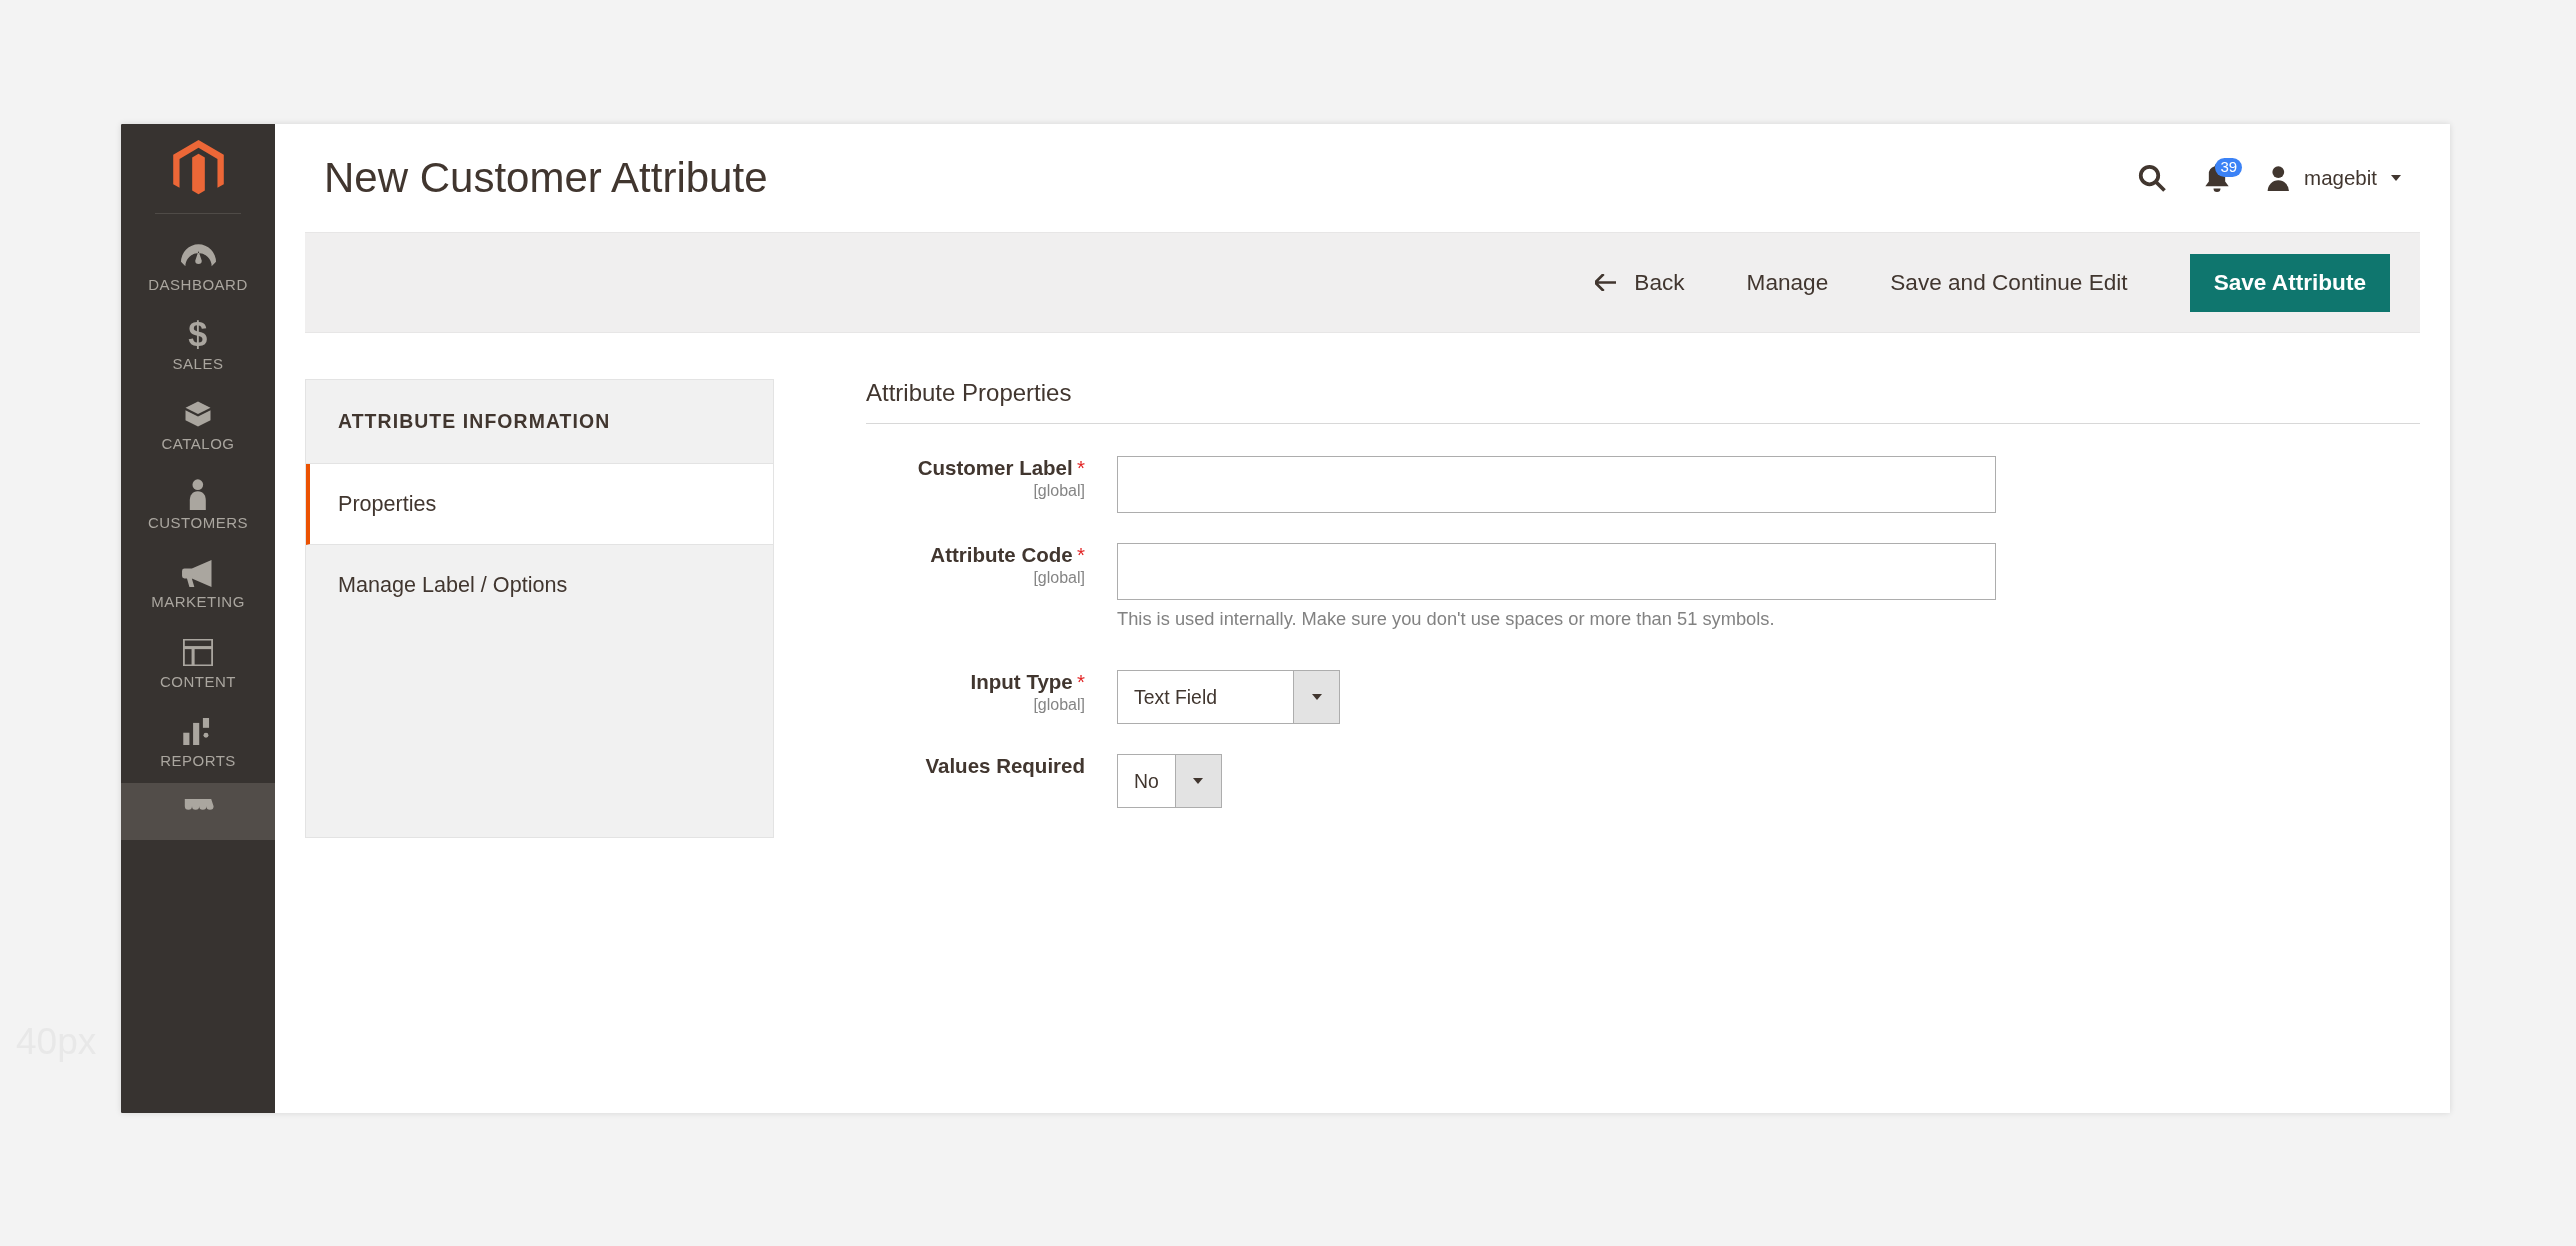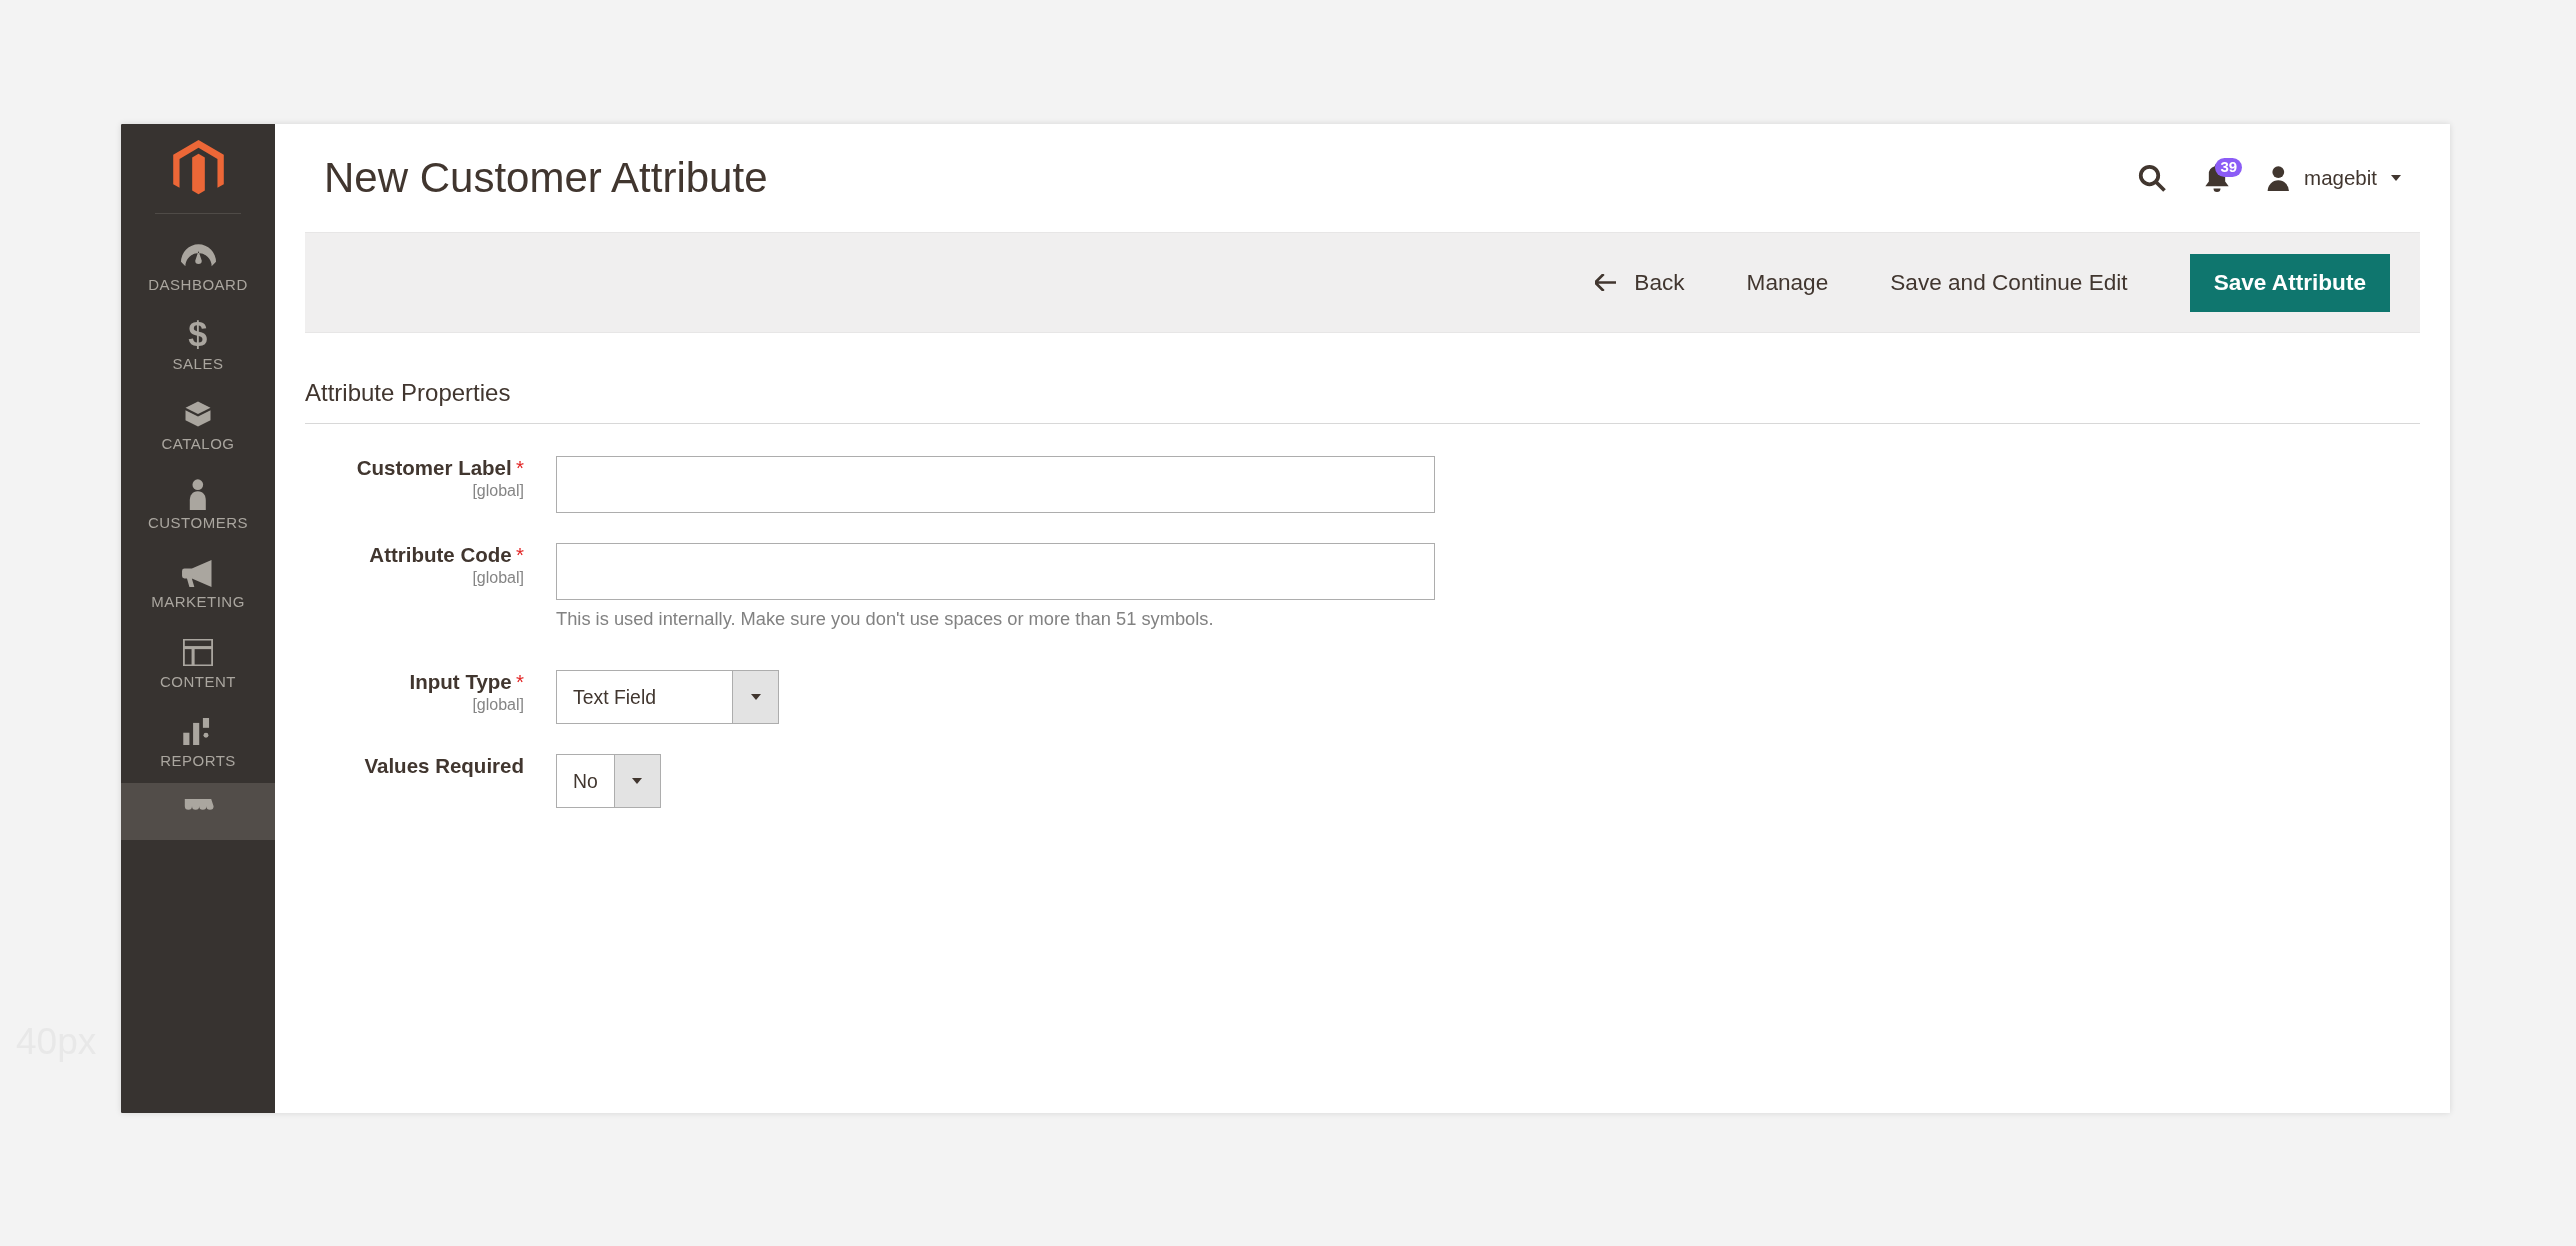--- a/index.html
+++ b/index.html
@@ -16,21 +16,21 @@
 .nav-item.active { background: #524d49; }
 .nav-item span { font-size: 15px; letter-spacing: 0.5px; font-weight: 400; }
 .nav-item .icon { height: 30px; display: flex; align-items: center; justify-content: center; }
 
 
 .main { position: absolute; left: 154px; top: 0; right: 0; bottom: 0; background: #fff; overflow: hidden; }
 .header { display: flex; align-items: center; padding: 30px 49px 30px 49px; }
 .page-title { font-size: 42px; font-weight: 300; color: #41362f; flex: 1; }
 .header-actions { display: flex; align-items: center; gap: 38px; }
 .search-icon-btn, .bell-btn, .user-btn { cursor: pointer; display: flex; align-items: center; position: relative; }
-.badge { position: absolute; top: -6.5px; right: -13px; background: #8b5cf6; color: #fff; font-size: 15px; font-weight: 700; border-radius: 16px; padding: 0.5px 5.4px; line-height: 18.3px; min-width: 24px; text-align: center; }
+.badge { position: absolute; top: -6.5px; right: -13px; background: #3b82f6; color: #fff; font-size: 15px; font-weight: 400; border-radius: 16px; padding: 0.5px 5.4px; line-height: 18.3px; min-width: 24px; text-align: center; }
 .user-btn { gap: 14px; color: #41362f; font-size: 20.5px; }
 .caret-down { width: 0; height: 0; border-left: 5.4px solid transparent; border-right: 5.4px solid transparent; border-top: 6.5px solid #41362f; }
 
 .toolbar { background: #f0efef; border-top: 0.5px solid #e7e6e6; border-bottom: 0.5px solid #e7e6e6; padding: 20.5px 30px; display: flex; justify-content: flex-end; align-items: center; gap: 62px; margin: 0 30px; }
 .tb-link { background: none; border: none; font-size: 22.6px; color: #41362f; cursor: pointer; display: flex; align-items: center; gap: 18px; font-family: inherit; }
 .tb-primary { background: #0f766e; color: #fff; border: none; font-size: 22.6px; font-weight: 600; padding: 16px 24px; cursor: pointer; font-family: inherit; }
 .arrow-left { display: inline-block; }
 
 .content { display: flex; padding: 46px 30px 0; gap: 92px; }
 .side-tabs { width: 469px; background: #f1f1f1; border: 0.5px solid #e3e3e3; }
@@ -176,20 +176,25 @@
               <path d="M8 0 L0 8 L8 16 M0 8 H20" stroke="#41362f" stroke-width="2.5" fill="none"></path>
             </svg>
           <span>Back</span>
         </button>
         <button class="tb-link">Manage</button>
         <button class="tb-link">Save and Continue Edit</button>
         <button class="tb-primary">Save Attribute</button>
       </div>
 
       <div class="content">
+        <div class="side-tabs">
+          <div class="side-tabs-title">ATTRIBUTE INFORMATION</div>
+          <div class="side-tab active">Properties</div>
+          <div class="side-tab">Manage Label / Options</div>
+        </div>
 
         <div class="form-panel">
           <h2 class="section-title">Attribute Properties</h2>
 
           <div class="form-row">
             <div class="label-col">
               <span class="label-main">Customer Label</span><span class="req">*</span>
               <span class="label-scope">[global]</span>
             </div>
             <div class="input-col">

